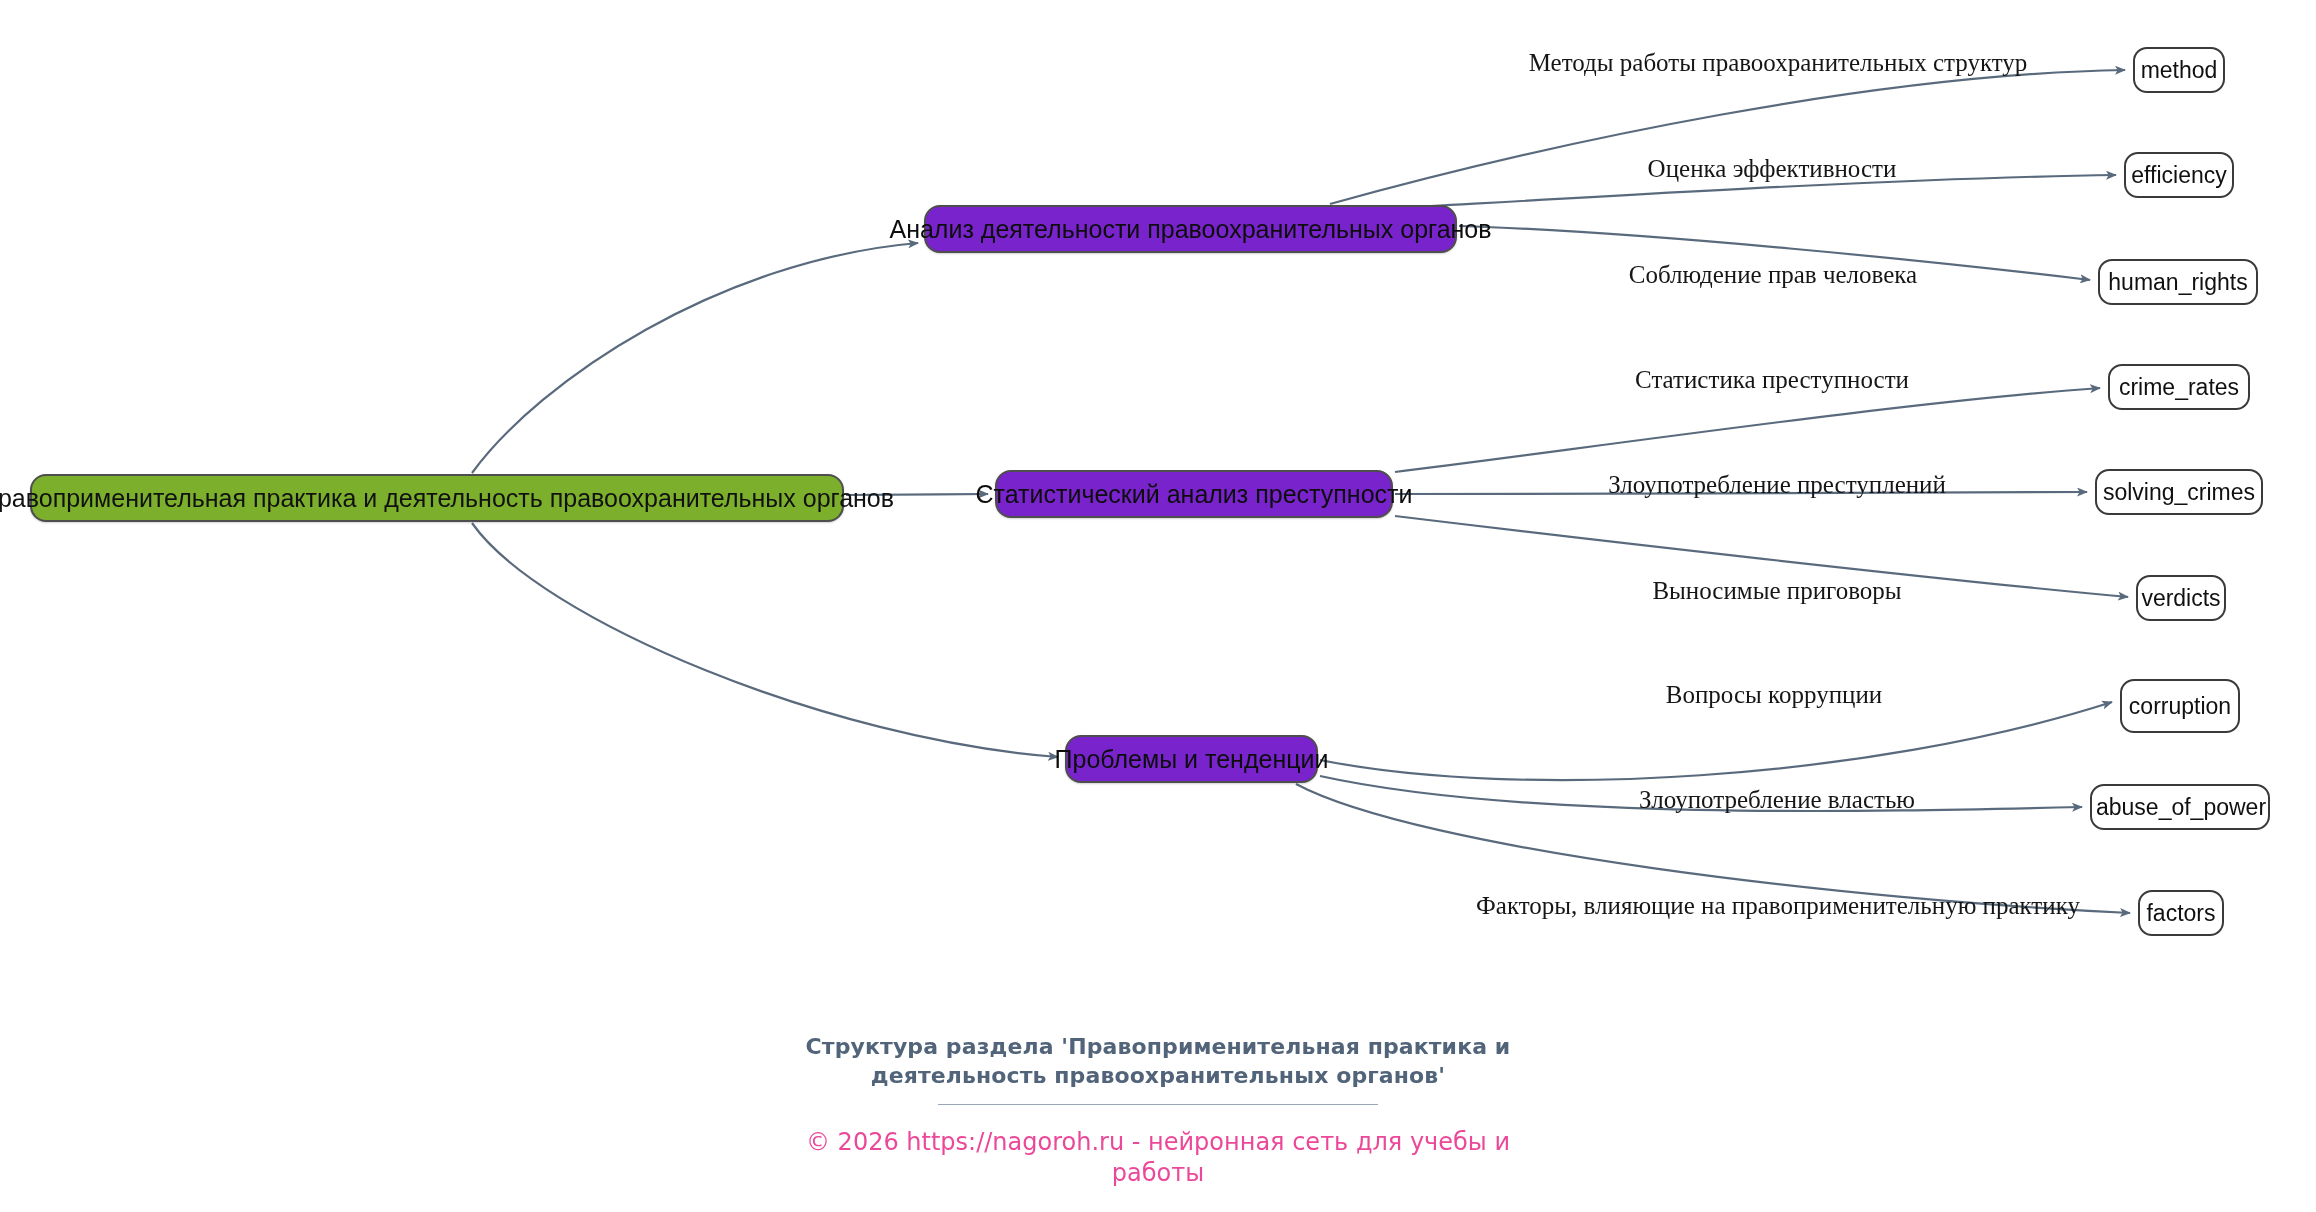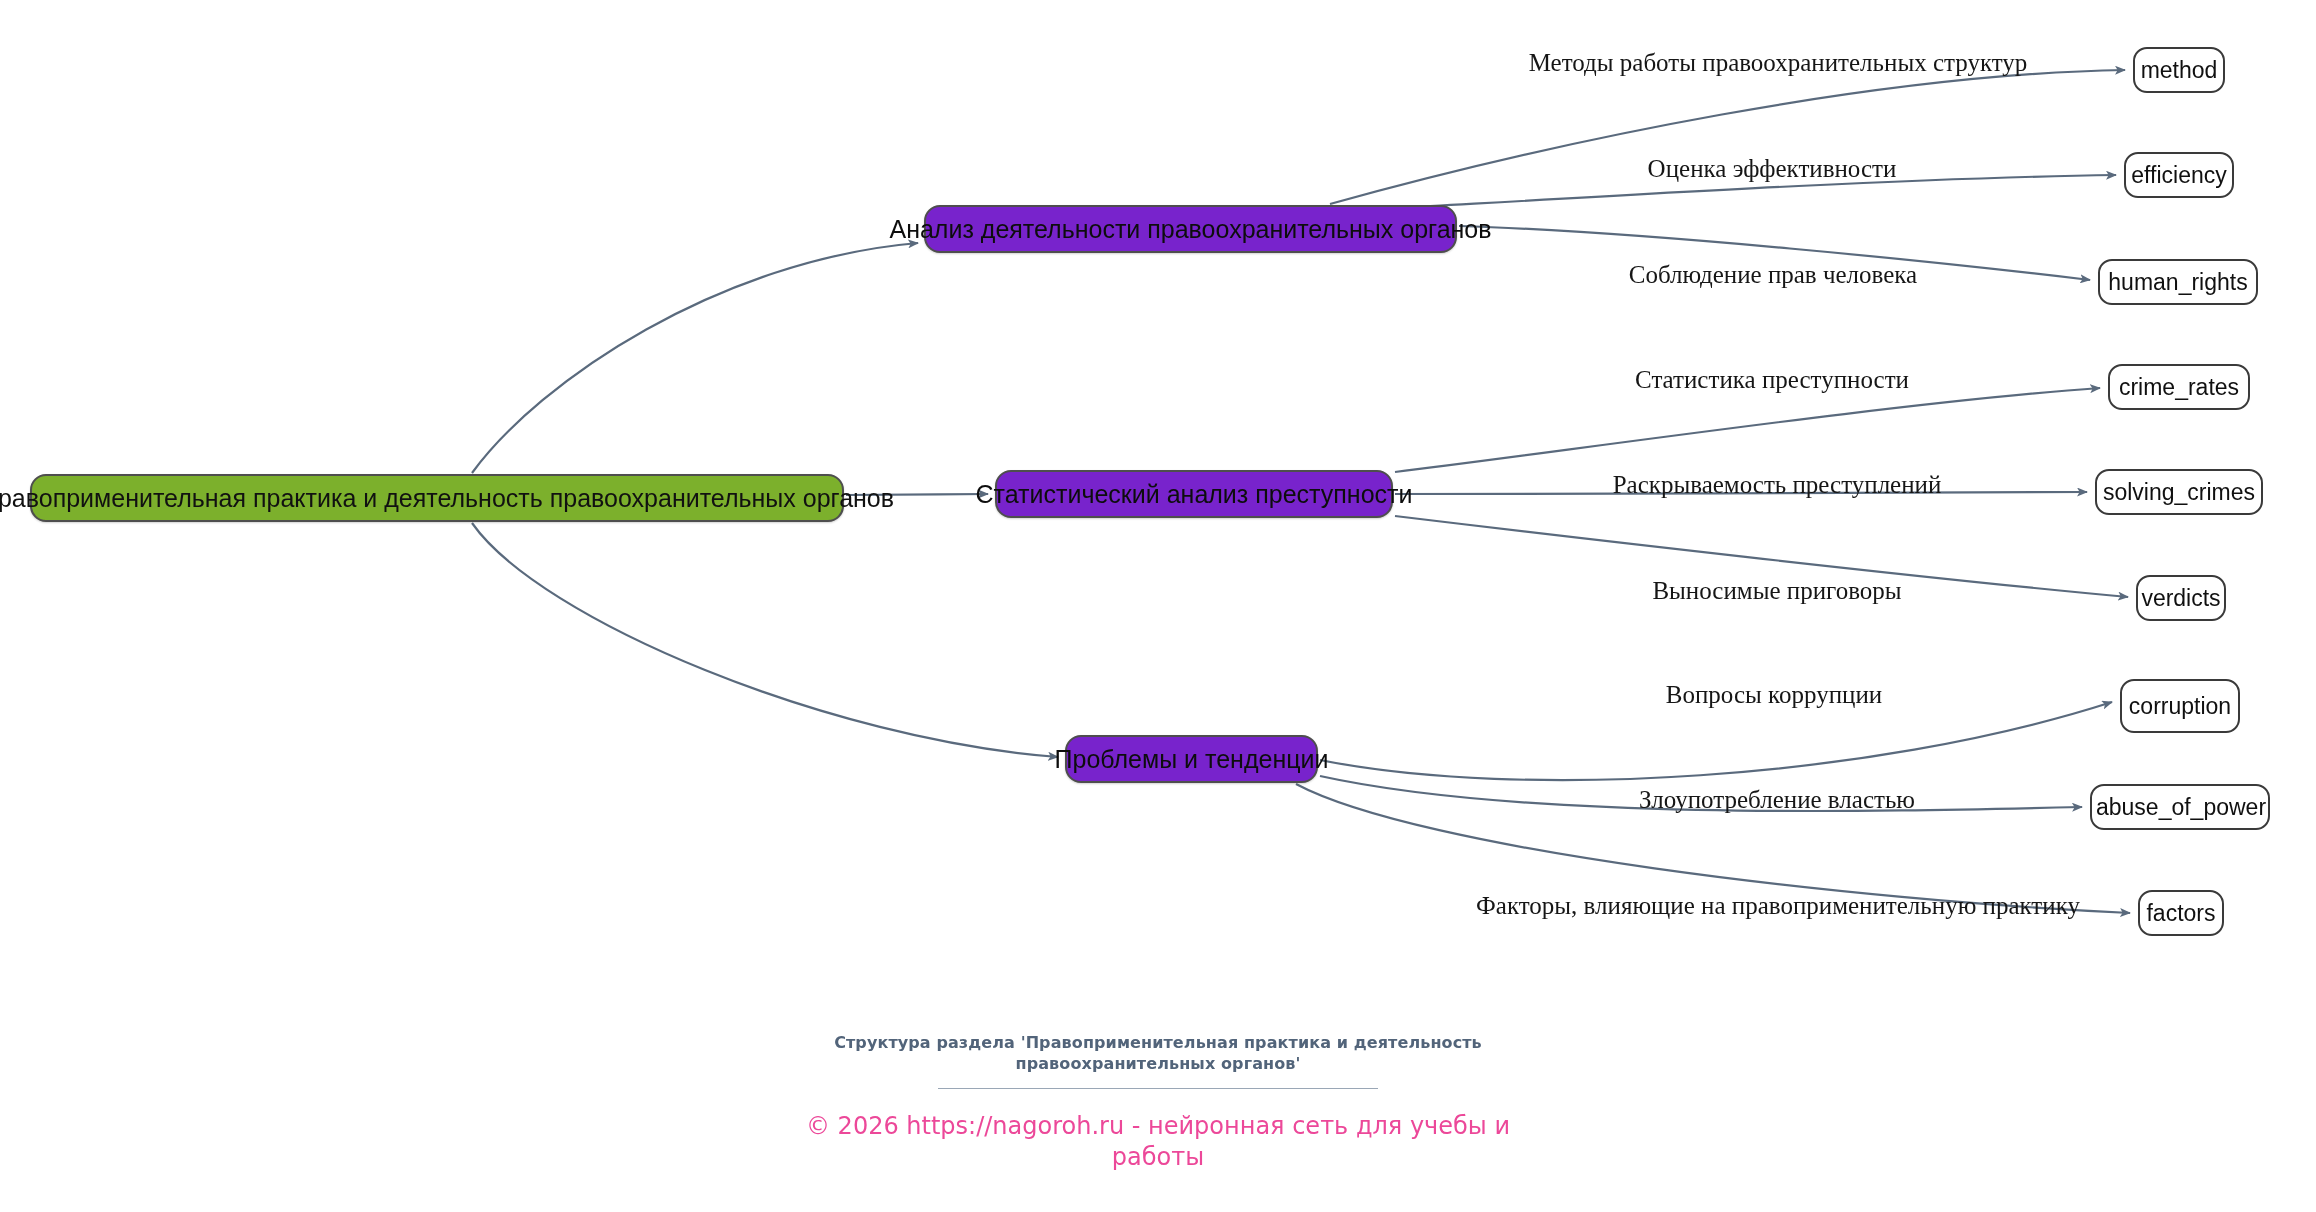--- a/index.html
+++ b/index.html
@@ -84,21 +84,21 @@
   .caption-block {
     position: absolute;
     left: 50%;
     transform: translateX(-50%);
     text-align: center;
     width: 760px;
   }
   .caption-title {
     font-family: "DejaVu Sans", sans-serif;
     font-weight: bold;
-    font-size: 16px;
+    font-size: 22px;
     line-height: 1.32;
     color: #52647a;
     letter-spacing: 0.1px;
   }
   .caption-rule {
     margin: 14px auto 0 auto;
     width: 440px;
     height: 1px;
     background: #9aa7b6;
   }
@@ -167,21 +167,21 @@
 
   <div class="node node-branch" style="left:995px; top:470px; width:398px; height:48px;">
     <span>Статистический анализ преступности</span>
   </div>
 
   <div class="edge-label" style="left:1772px; top:367px;">Статистика преступности</div>
   <div class="node node-leaf" style="left:2108px; top:364px; width:142px; height:46px;">
     <span>crime_rates</span>
   </div>
 
-  <div class="edge-label" style="left:1777px; top:472px;">Раскрываемость преступлений</div>
+  <div class="edge-label" style="left:1777px; top:472px;">Злоупотребление преступлений</div>
   <div class="node node-leaf" style="left:2095px; top:469px; width:168px; height:46px;">
     <span>solving_crimes</span>
   </div>
 
   <div class="edge-label" style="left:1777px; top:578px;">Выносимые приговоры</div>
   <div class="node node-leaf" style="left:2136px; top:575px; width:90px; height:46px;">
     <span>verdicts</span>
   </div>
 
   <div class="node node-branch" style="left:1065px; top:735px; width:253px; height:48px;">

